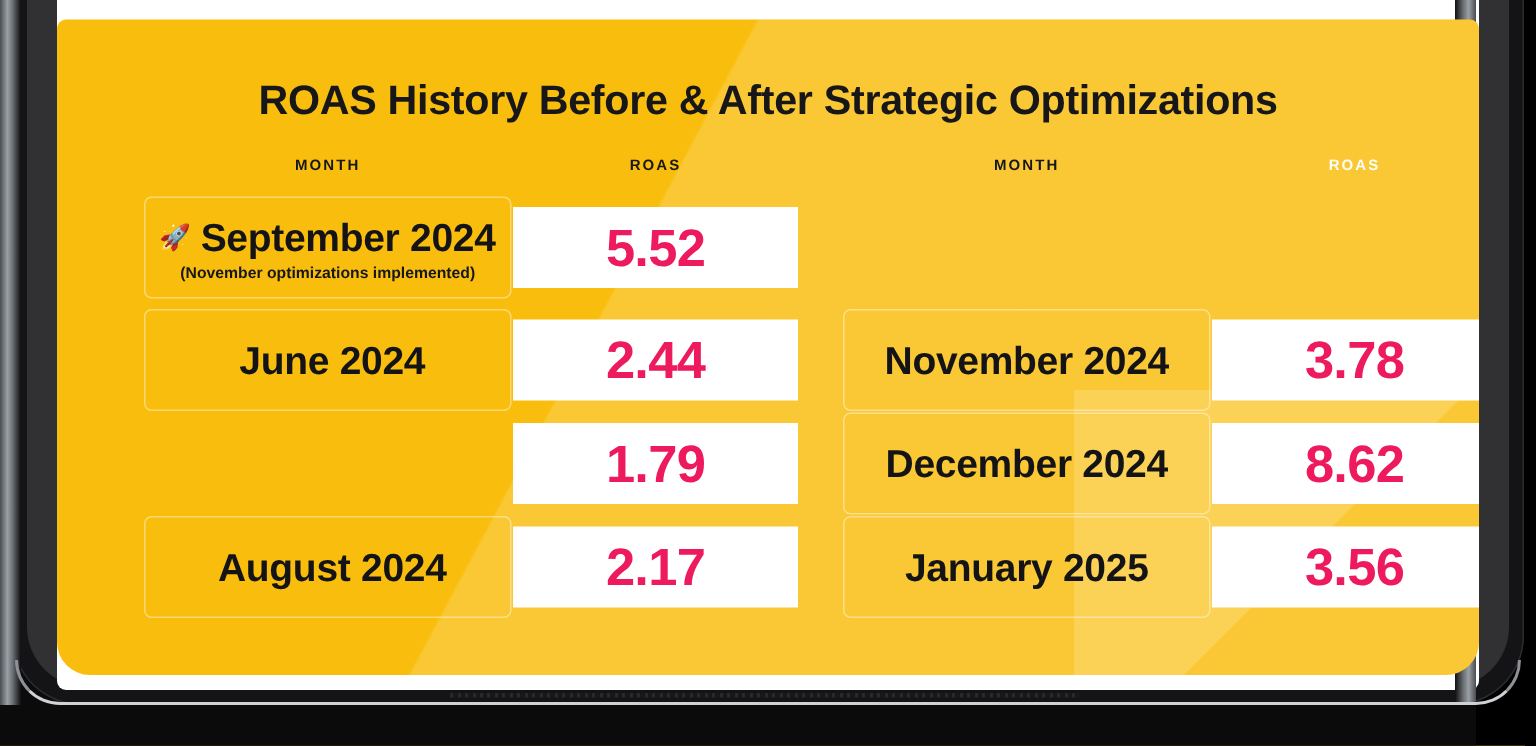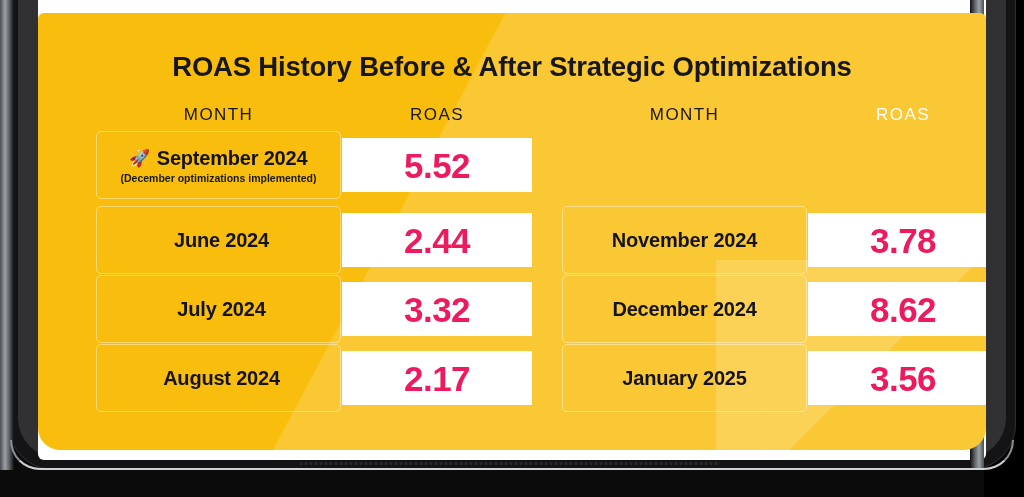--- a/index.html
+++ b/index.html
@@ -145,22 +145,22 @@
   #panel-left  { left: 20px; }
   #panel-right { left: 486px; }
 
   .col-headers {
     position: relative;
     height: 30px;
   }
   .col-head {
     position: absolute;
     top: 4px;
-    font-size: 17px;
-    font-weight: 400;
+    font-size: 10px;
+    font-weight: 700;
     letter-spacing: 1.4px;
     color: #17171a;
     text-align: center;
   }
   .col-head.month { left: 38px;  width: 245px; }
   .col-head.roas  { left: 284px; width: 190px; }
   #panel-right .col-head.roas { color: #fdfdfa; }
 
   .row {
     position: absolute;
@@ -184,21 +184,21 @@
     justify-content: center;
     flex-direction: column;
   }
   .month-line {
     display: flex;
     align-items: center;
     justify-content: center;
     gap: 5px;
   }
   .month-label {
-    font-size: 20px;
+    font-size: 26px;
     font-weight: 700;
     color: #141417;
     letter-spacing: -0.2px;
     white-space: nowrap;
   }
   .rocket-icon {
     font-size: 17px;
     line-height: 1;
     margin-right: 1px;
   }
@@ -257,28 +257,22 @@
             <span class="rocket-icon"></span>
             <span class="month-label">June 2024</span>
           </div>
         </div>
         <div class="cell-roas">
           <span class="roas-value">2.44</span>
         </div>
       </div>
 
       <div class="row">
-        <div class="cell-month">
-          <div class="month-line">
-            <span class="rocket-icon"></span>
-            <span class="month-label">July 2024</span>
-          </div>
-        </div>
-        <div class="cell-roas">
-          <span class="roas-value">3.32</span>
+        <div class="cell-roas">
+          <span class="roas-value">1.79</span>
         </div>
       </div>
 
       <div class="row">
         <div class="cell-month">
           <div class="month-line">
             <span class="rocket-icon"></span>
             <span class="month-label">August 2024</span>
           </div>
         </div>
@@ -286,21 +280,21 @@
           <span class="roas-value">2.17</span>
         </div>
       </div>
 
       <div class="row">
         <div class="cell-month">
           <div class="month-line">
             <span class="rocket-icon">🚀</span>
             <span class="month-label">September 2024</span>
           </div>
-          <div class="month-note">(December optimizations implemented)</div>
+          <div class="month-note">(November optimizations implemented)</div>
         </div>
         <div class="cell-roas">
           <span class="roas-value">5.52</span>
         </div>
       </div>
     </div>
 
     <div class="panel" id="panel-right">
       <div class="col-headers">
         <div class="col-head month">MONTH</div>

